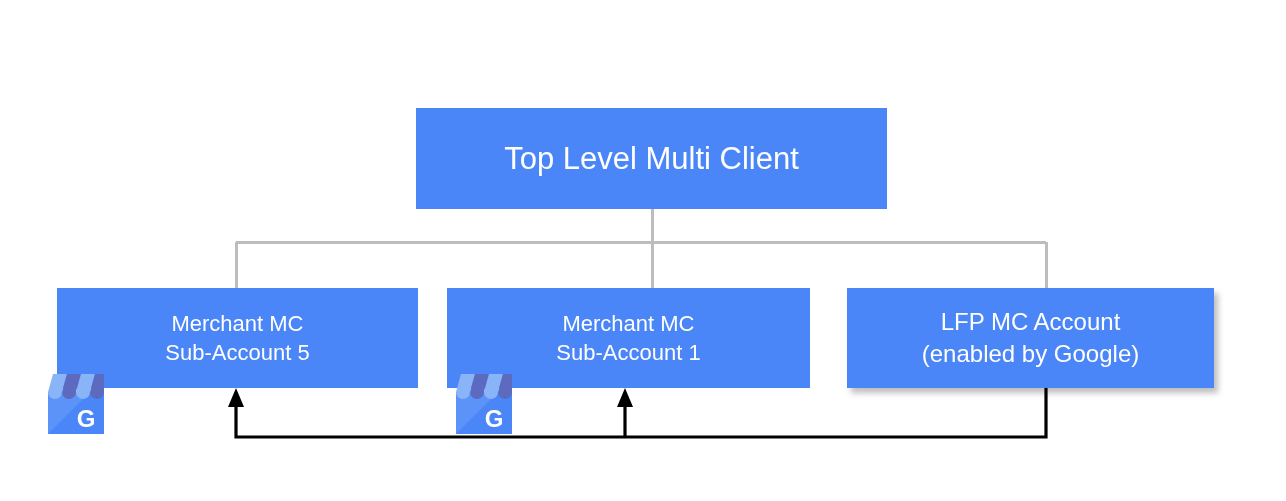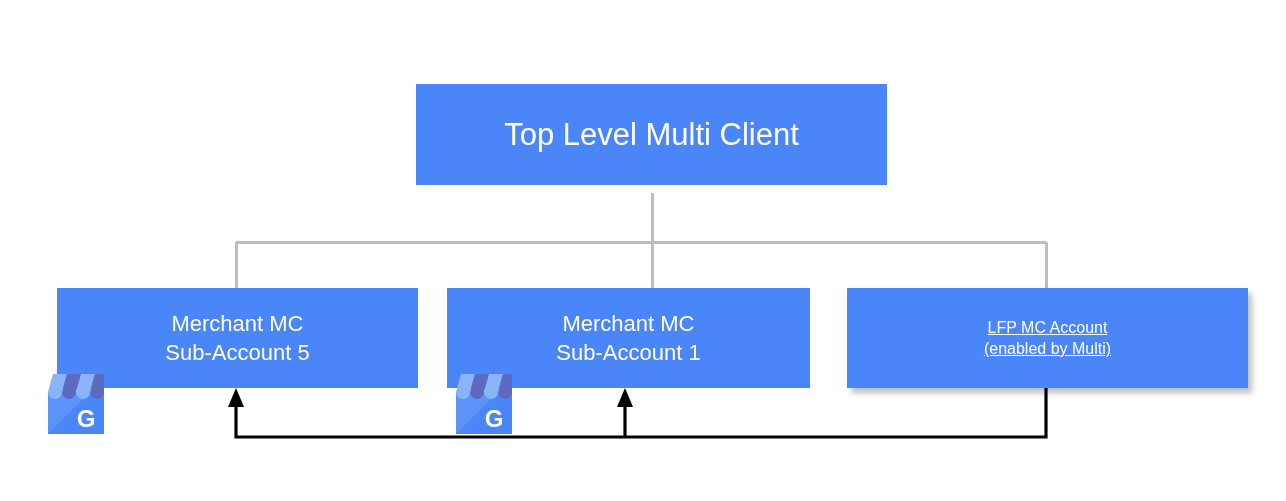--- a/index.html
+++ b/index.html
@@ -38,21 +38,21 @@
     z-index: 3;
   }
   .node .line1,
   .node .line2 {
     display: block;
     white-space: nowrap;
   }
 
   #node-mca {
     left: 416px;
-    top: 84px;
+    top: 108px;
     width: 471px;
     height: 101px;
     font-size: 31px;
   }
 
   #node-sub1 {
     left: 57px;
     top: 288px;
     width: 361px;
     height: 100px;
@@ -63,25 +63,24 @@
     left: 447px;
     top: 288px;
     width: 363px;
     height: 100px;
     font-size: 22px;
   }
 
   #node-lfp {
     left: 847px;
     top: 288px;
-    width: 401px;
+    width: 367px;
     height: 100px;
-    font-size: 16px;
+    font-size: 24px;
     box-shadow: 4px 5px 6px rgba(0,0,0,0.26);
-    text-decoration: underline;
   }
 
   
   #edges {
     position: absolute;
     left: 0;
     top: 0;
     width: 1286px;
     height: 501px;
     z-index: 2;
@@ -136,21 +135,21 @@
     <span class="line2">Sub-Account 5</span>
   </div>
 
   <div class="node" id="node-sub2">
     <span class="line1">Merchant MC</span>
     <span class="line2">Sub-Account 1</span>
   </div>
 
   <div class="node" id="node-lfp">
     <span class="line1">LFP MC Account</span>
-    <span class="line2">(enabled by Multi)</span>
+    <span class="line2">(enabled by Google)</span>
   </div>
 
   <svg id="edges-top" viewBox="0 0 1286 501" width="1286" height="501">
     <g stroke="#000000" stroke-width="3.2" fill="none">
 
       <path d="M1046,388 L1046,437 L236,437 L236,404"></path>
 
       <path d="M625,437 L625,404"></path>
     </g>
     <g fill="#000000" stroke="none">

